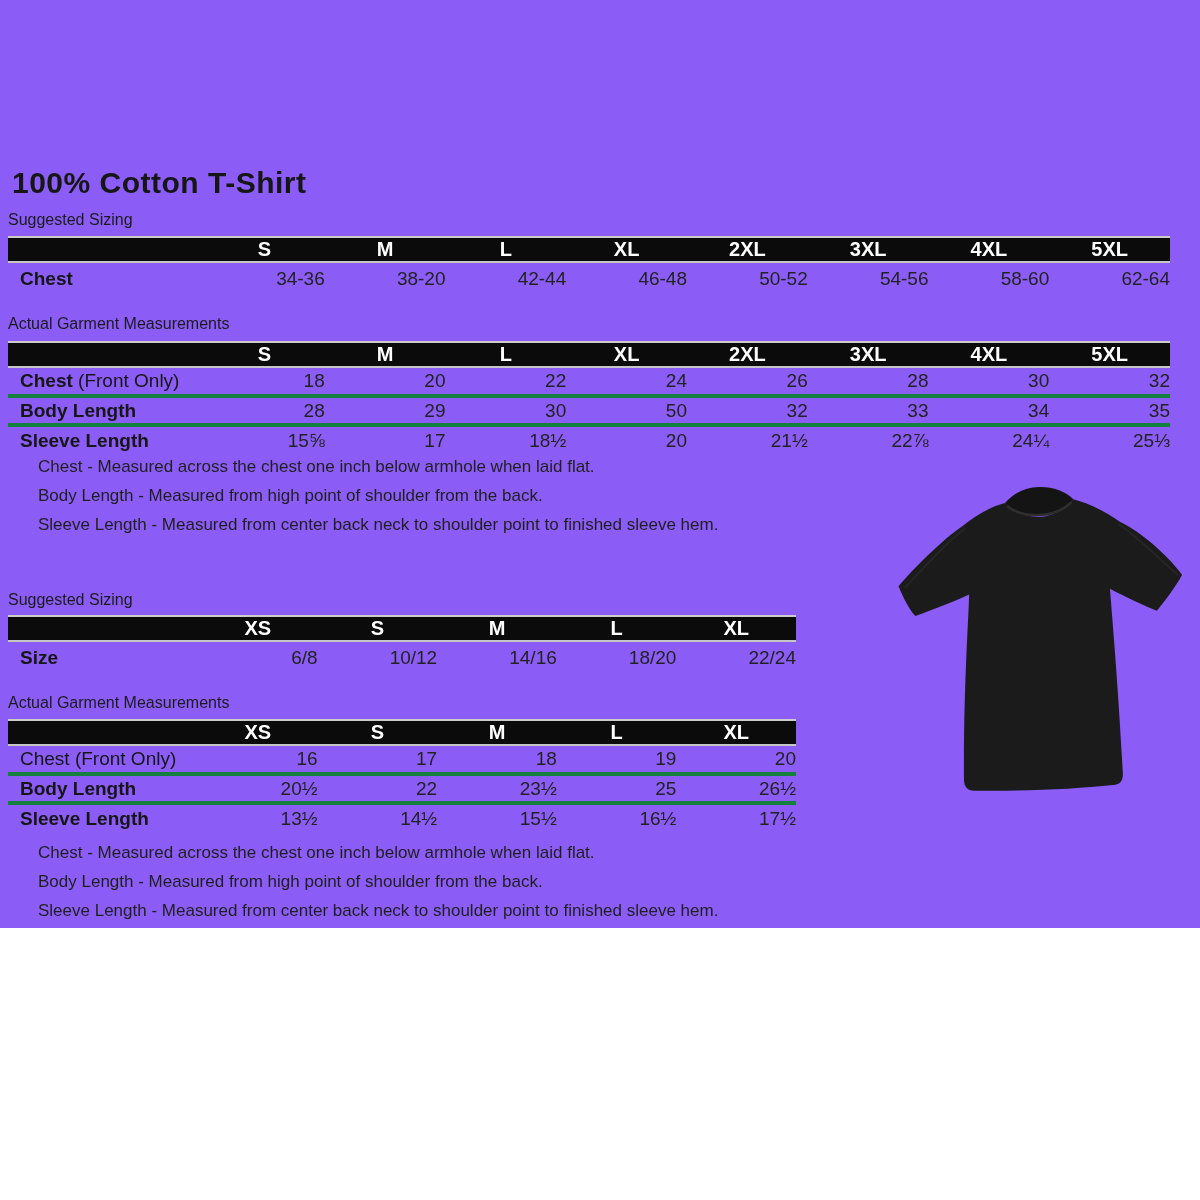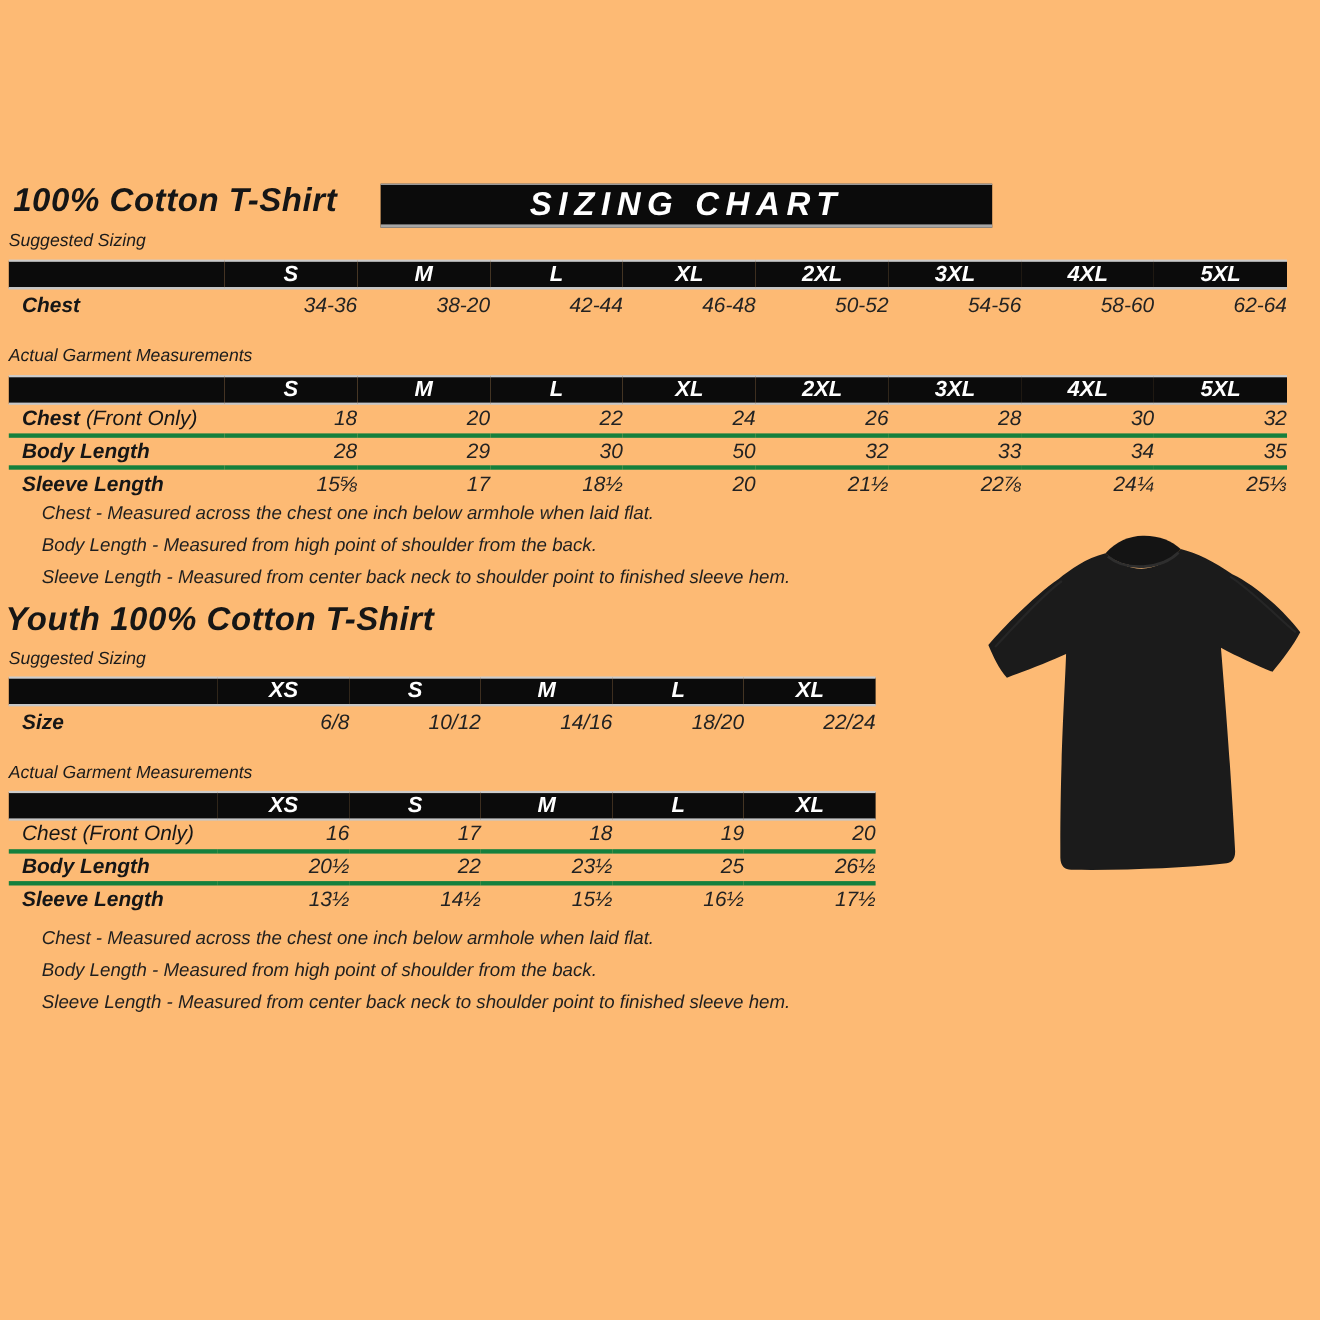--- a/index.html
+++ b/index.html
@@ -1,18 +1,18 @@
 <!DOCTYPE html>
 <html><head>
 <meta charset="utf-8">
 <style>
   * { box-sizing: border-box; }
   html,body { margin:0; padding:0; background:#ffffff; }
   body { font-family:"Liberation Sans", sans-serif; color:#1c1c1c; }
-  .canvas { position:relative; width:1200px; height:1200px; background:#fdba74; overflow:hidden;font-style:italic; }
+  .canvas { position:relative; width:1200px; height:928px; background:#8b5cf6; overflow:hidden; }
 
   .page-title { position:absolute; left:12px; top:166px; font-size:30px; font-weight:bold; color:#161616; letter-spacing:0.5px; }
   .banner { position:absolute; left:346px; top:167px; width:556px; height:40px; background:#0b0b0b;
             border-bottom:3px solid #a6a6a6; border-top:1px solid #bdbdbd;
             display:flex; align-items:center; justify-content:center; }
   .banner span { color:#ffffff; font-size:30px; font-weight:bold; letter-spacing:6px; }
 
   .section-label { position:absolute; font-size:16px; color:#1b1b1b; }
 
   table.tbl { position:absolute; border-collapse:collapse; table-layout:fixed; }
@@ -35,23 +35,20 @@
   .tshirt { position:absolute; left:888px; top:486px; width:306px; height:322px; }
   .tshirt svg { width:100%; height:100%; display:block; }
 </style>
 </head>
 <body>
 
 <div class="canvas">
 
   <div class="page-title">100% Cotton T-Shirt</div>
 
-  <div class="banner">
-    <span>SIZING CHART</span>
-  </div>
 
   <div class="section-label" style="left:8px; top:211px;">Suggested Sizing</div>
 
   <table class="tbl suggested" style="left:8px; top:236px; width:1162px;">
     <colgroup>
         <col style="width:196px;">
         <col>
         <col>
         <col>
         <col>
@@ -154,21 +151,20 @@
       </tr>
     </tbody>
   </table>
 
   <div class="notes" style="left:14px; top:452px;">
     <div class="note">Chest - Measured across the chest one inch below armhole when laid flat.</div>
     <div class="note">Body Length - Measured from high point of shoulder from the back.</div>
     <div class="note">Sleeve Length - Measured from center back neck to shoulder point to finished sleeve hem.</div>
   </div>
 
-  <div class="youth-title">Youth 100% Cotton T-Shirt</div>
 
   <div class="section-label" style="left:8px; top:591px;">Suggested Sizing</div>
 
   <table class="tbl suggested" style="left:8px; top:615px; width:788px;">
     <colgroup>
         <col style="width:190px;">
         <col>
         <col>
         <col>
         <col>

